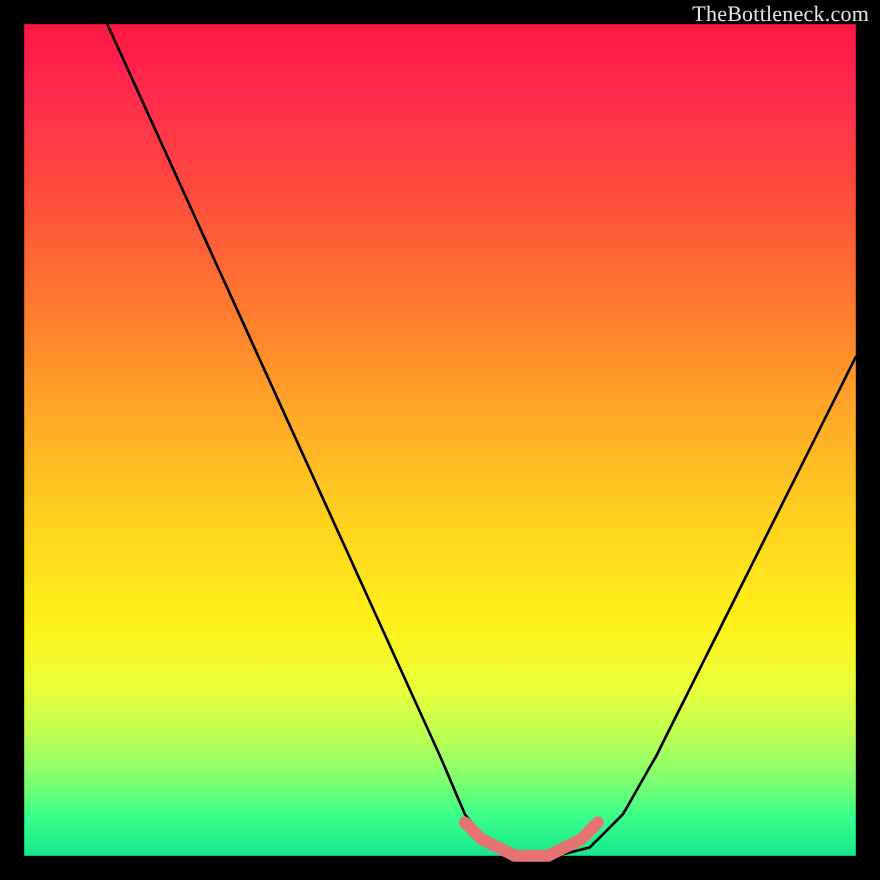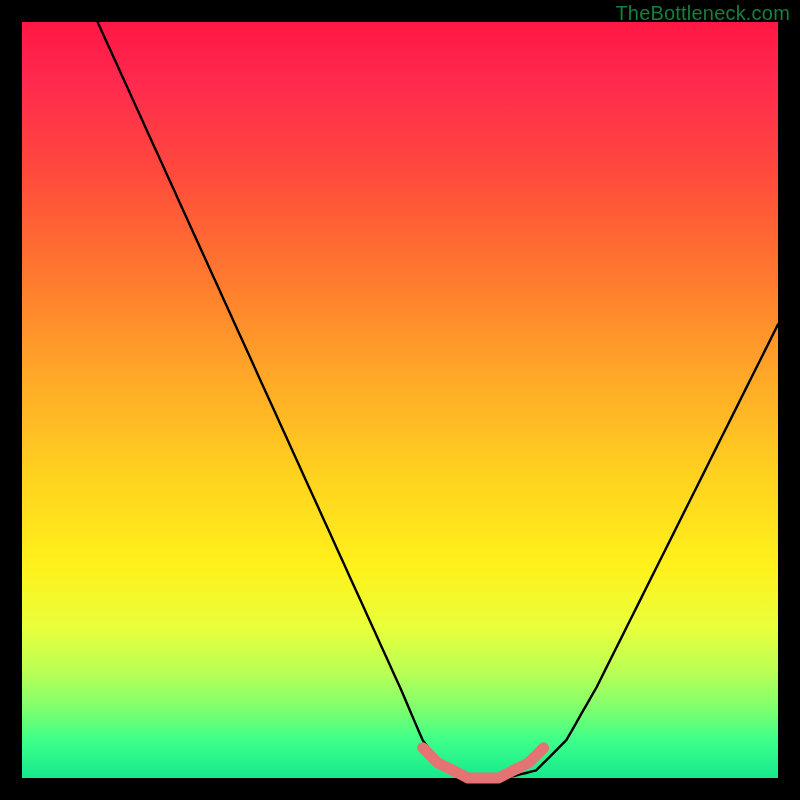--- a/index.html
+++ b/index.html
@@ -39,25 +39,26 @@
       #b9ff55 86%,
       #7cff6f 91%,
       #3eff8a 95%,
       #14e98c 100%
     );
   }
   .watermark {
     position: absolute;
     top: 2px;
     right: 10px;
-    color: #15803d;
+    color: #e5e5e5;
     font-size: 20px;
     font-weight: 500;
     letter-spacing: 0.2px;
     user-select: none;
+    font-family: Liberation Serif, serif;
   }
   svg.curve {
     position: absolute;
     left: 0;
     top: 0;
     width: 756px;
     height: 756px;
     overflow: visible;
   }
 </style>

